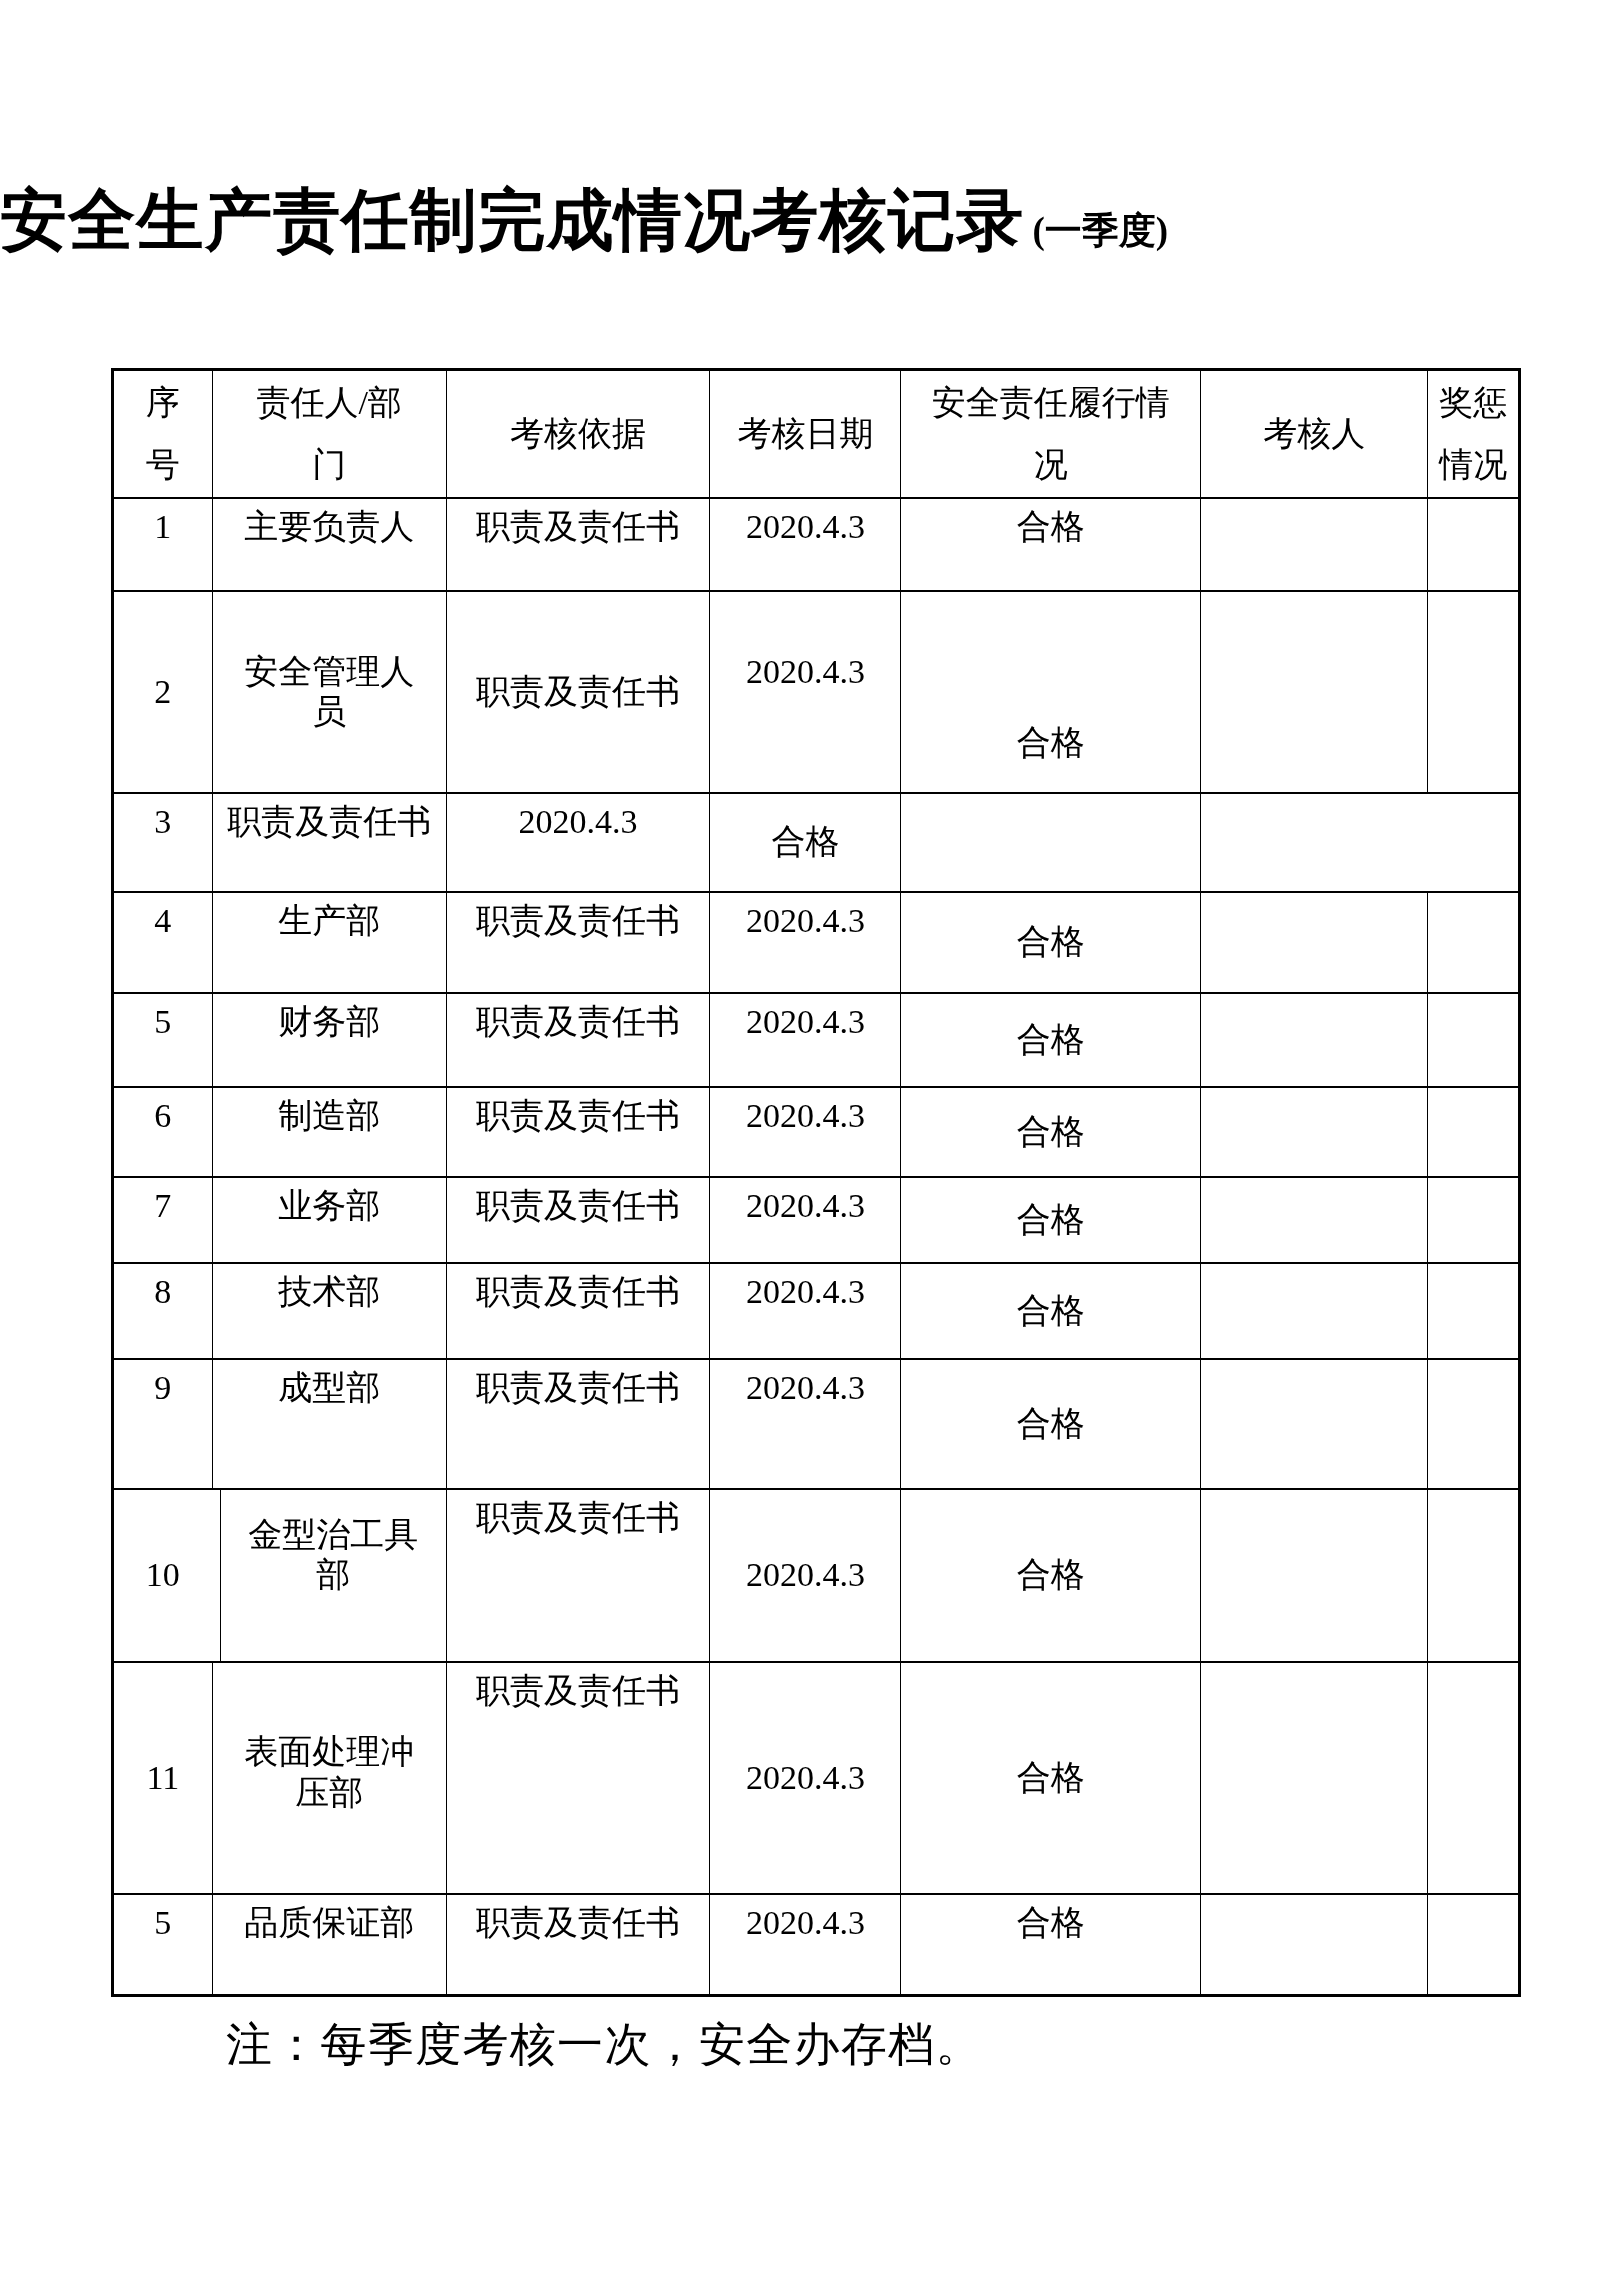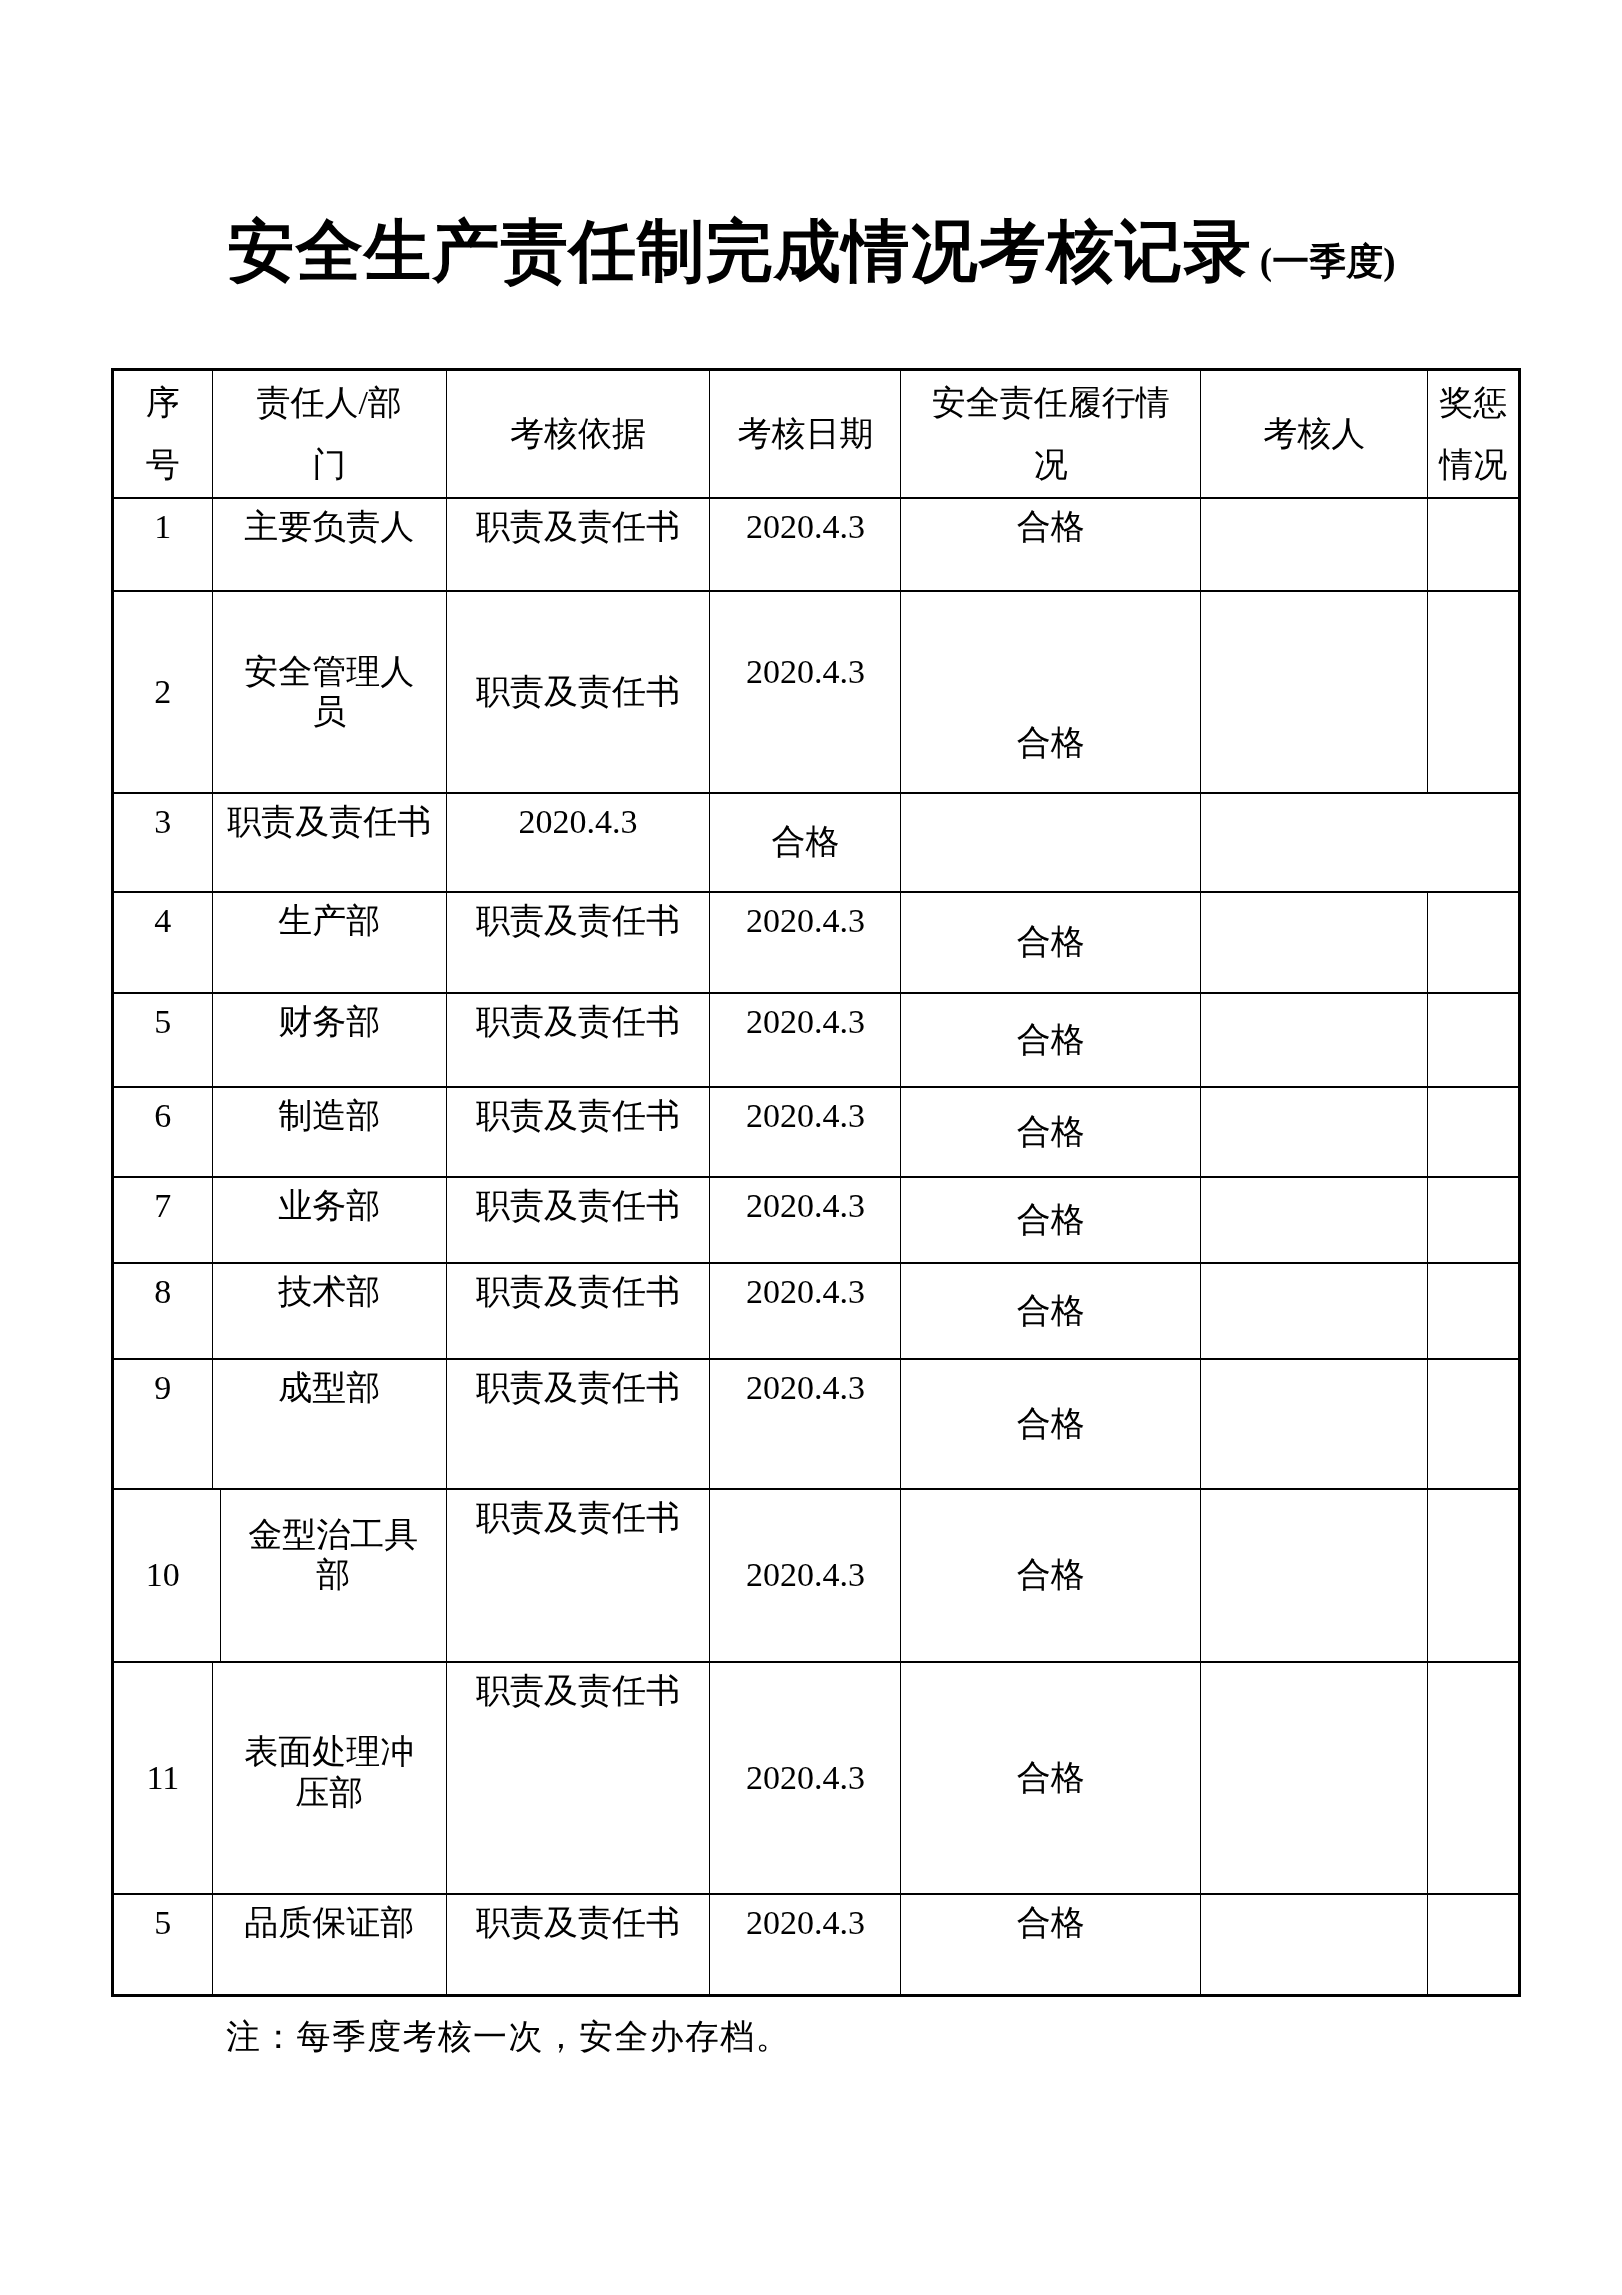--- a/index.html
+++ b/index.html
@@ -11,24 +11,23 @@
   .page {
     position: relative;
     width: 1623px;
     height: 2295px;
     background: #ffffff;
     overflow: hidden;
   }
   
   .title {
     position: absolute;
-    top: 216px;
+    top: 185px;
     left: 0;
     width: 1623px;
-    text-align: center;
     font-weight: bold;
     white-space: nowrap;
     line-height: 1.05;
   }
   .title-main { font-size: 67px; letter-spacing: 1.3px; }
   .title-qualifier { font-size: 37px; margin-left: 7.9px; }
   
   .table {
     position: absolute;
     left: 111px;
@@ -72,21 +71,21 @@
   
   .row-2 .c-status { padding-top: 103px; }
   .row-2 .c-date { padding-bottom: 39px; }
   .row-10 .c-person { padding-bottom: 48px; margin-left: 8px; }
   .row-11 .c-person { padding-top: 17px; padding-bottom: 28px; }
   
   .note {
     position: absolute;
     left: 226px;
     top: 2014px;
-    font-size: 34px;
+    font-size: 46px;
     letter-spacing: 1.3px;
   }
 </style>
 </head>
 <body>
 
 <div class="page">
 
   <div class="title">
     <span class="title-main">安全生产责任制完成情况考核记录</span><span class="title-qualifier">(一季度)</span>

